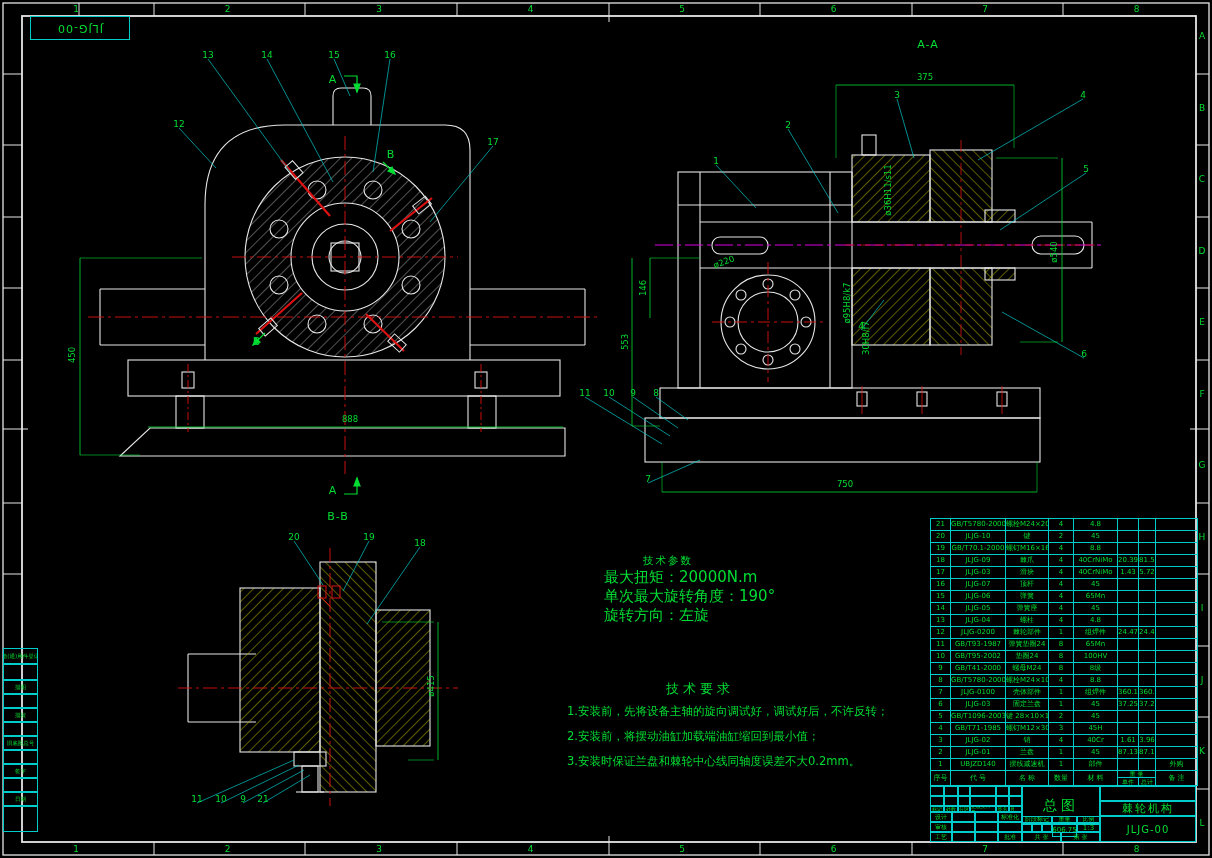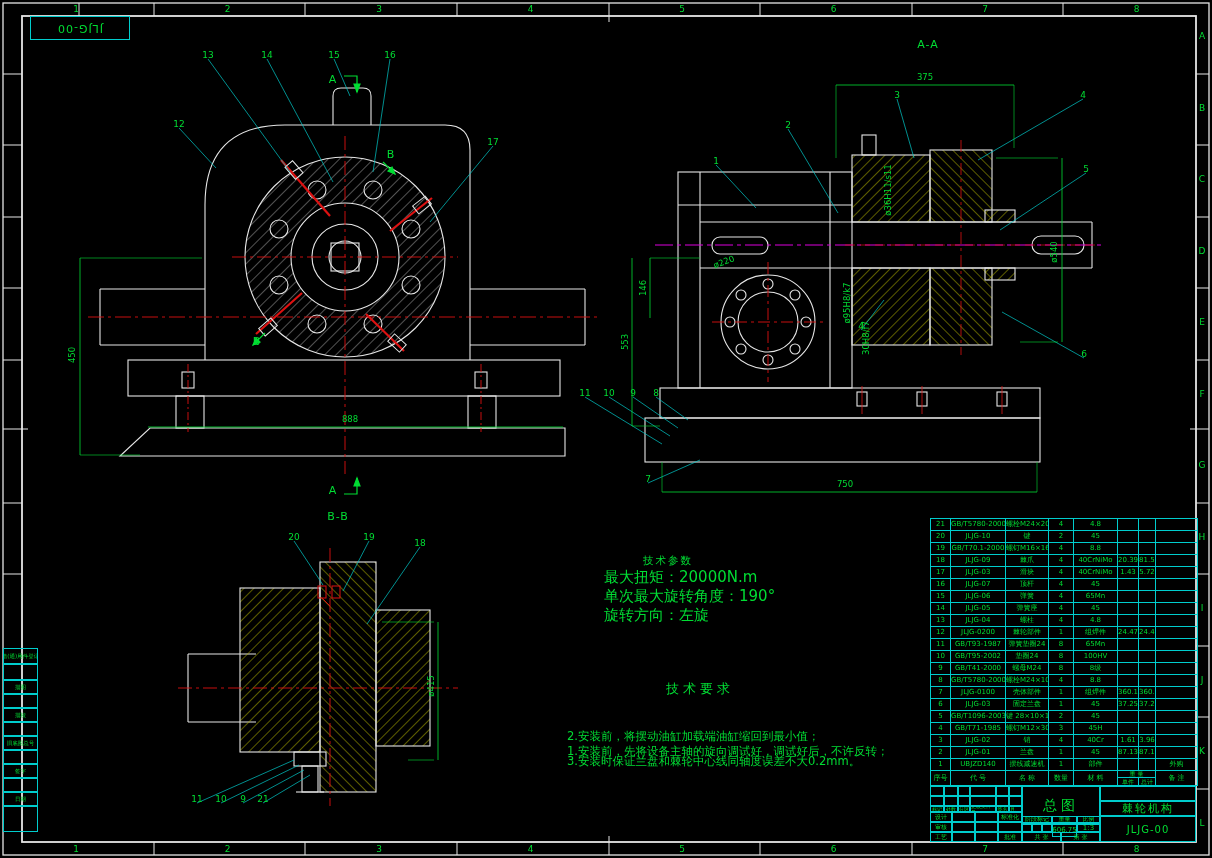--- a/index.html
+++ b/index.html
@@ -271,21 +271,21 @@
 
   <div class="txt" style="left:668px;top:560px;font-size:10.5px;letter-spacing:2px;">技术参数</div>
   <div id="tpLines">
       <div class="tp-line" style="left: 604px; top: 570px;">最大扭矩：20000N.m</div>
       <div class="tp-line" style="left: 604px; top: 589px;">单次最大旋转角度：190°</div>
       <div class="tp-line" style="left: 604px; top: 608px;">旋转方向：左旋</div>
     </div>
 
   <div class="txt" style="left:700px;top:688px;font-size:13px;letter-spacing:4px;">技术要求</div>
   <div id="trNotes">
-      <div class="note" style="left: 567px; top: 706px; margin-top: 40px;">1.安装前，先将设备主轴的旋向调试好，调试好后，不许反转；</div>
+      <div class="note" style="left: 567px; top: 706px;">1.安装前，先将设备主轴的旋向调试好，调试好后，不许反转；</div>
       <div class="note" style="left: 567px; top: 731px;">2.安装前，将摆动油缸加载端油缸缩回到最小值；</div>
       <div class="note" style="left: 567px; top: 756px;">3.安装时保证兰盘和棘轮中心线同轴度误差不大0.2mm。</div>
     </div>
 
   <table id="bom">
     <colgroup>
       <col style="width:20px">
         <col style="width:55px">
         <col style="width:43px">
         <col style="width:25px">

